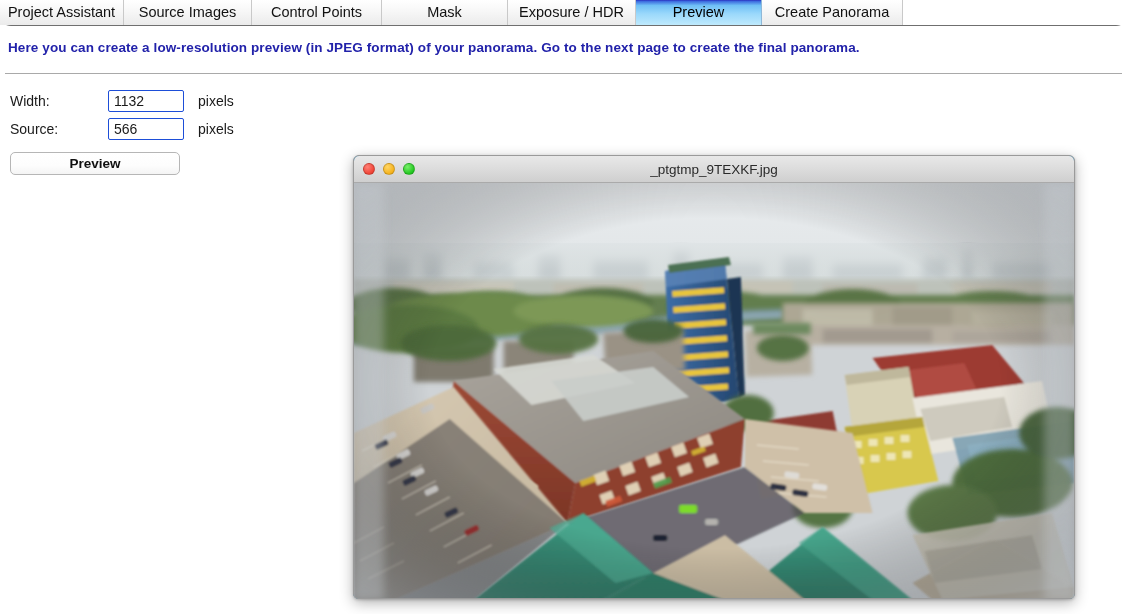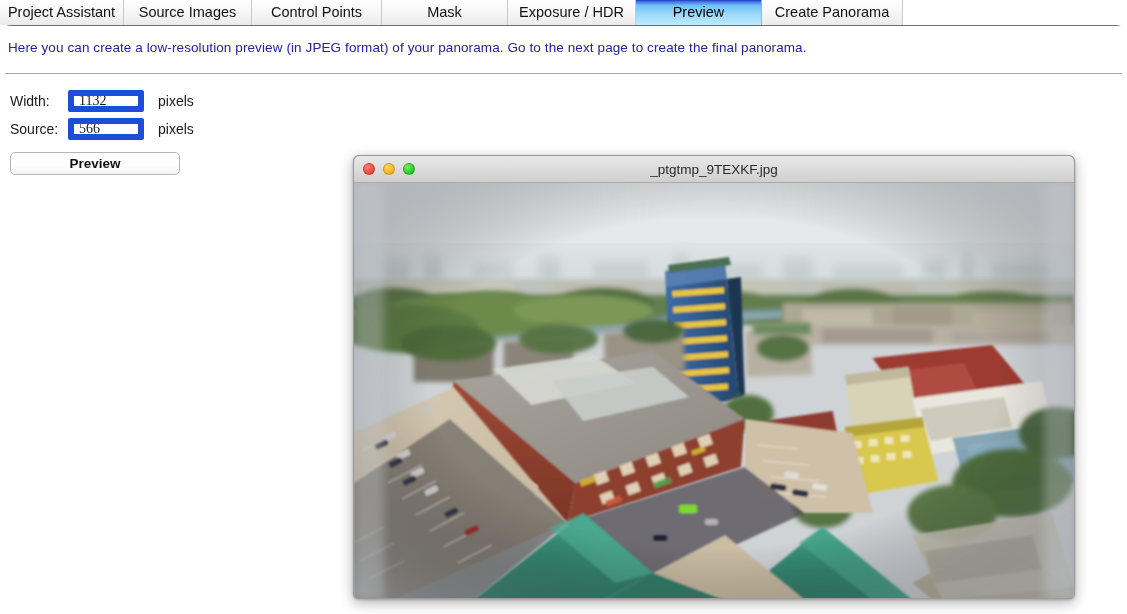--- a/index.html
+++ b/index.html
@@ -56,20 +56,21 @@
     border-bottom: none;
     height: 25px;
   }
 
   
   .instruction {
     margin: 14px 0 0 8px;
     font-size: 13.5px;
     color: #2222aa;
     letter-spacing: 0.1px;
+    font-weight: bold;
   }
 
   .hr {
     position: absolute;
     left: 5px;
     right: 5px;
     top: 73px;
     height: 1px;
     background: #a9a9a9;
   }
@@ -89,27 +90,28 @@
   }
   .row .lbl {
     width: 58px;
     font-size: 14px;
     color: #1a1a1a;
   }
   .row input.numfield {
     width: 76px;
     height: 22px;
     font-size: 14px;
-    font-family: Liberation Serif, serif;
+    font-family: Liberation Sans, sans-serif;
     color: #1a1a1a;
     background: #ffffff;
-    border: 6px solid #1d4ed8;
+    border: 1px solid #1d4ed8;
     border-radius: 2px;
     padding: 0 5px;
     outline: none;
+    margin-left: 40px;
   }
   .row .unit {
     margin-left: 14px;
     font-size: 14px;
     color: #1a1a1a;
   }
 
   .preview-btn {
     margin-top: 10px;
     width: 170px;

